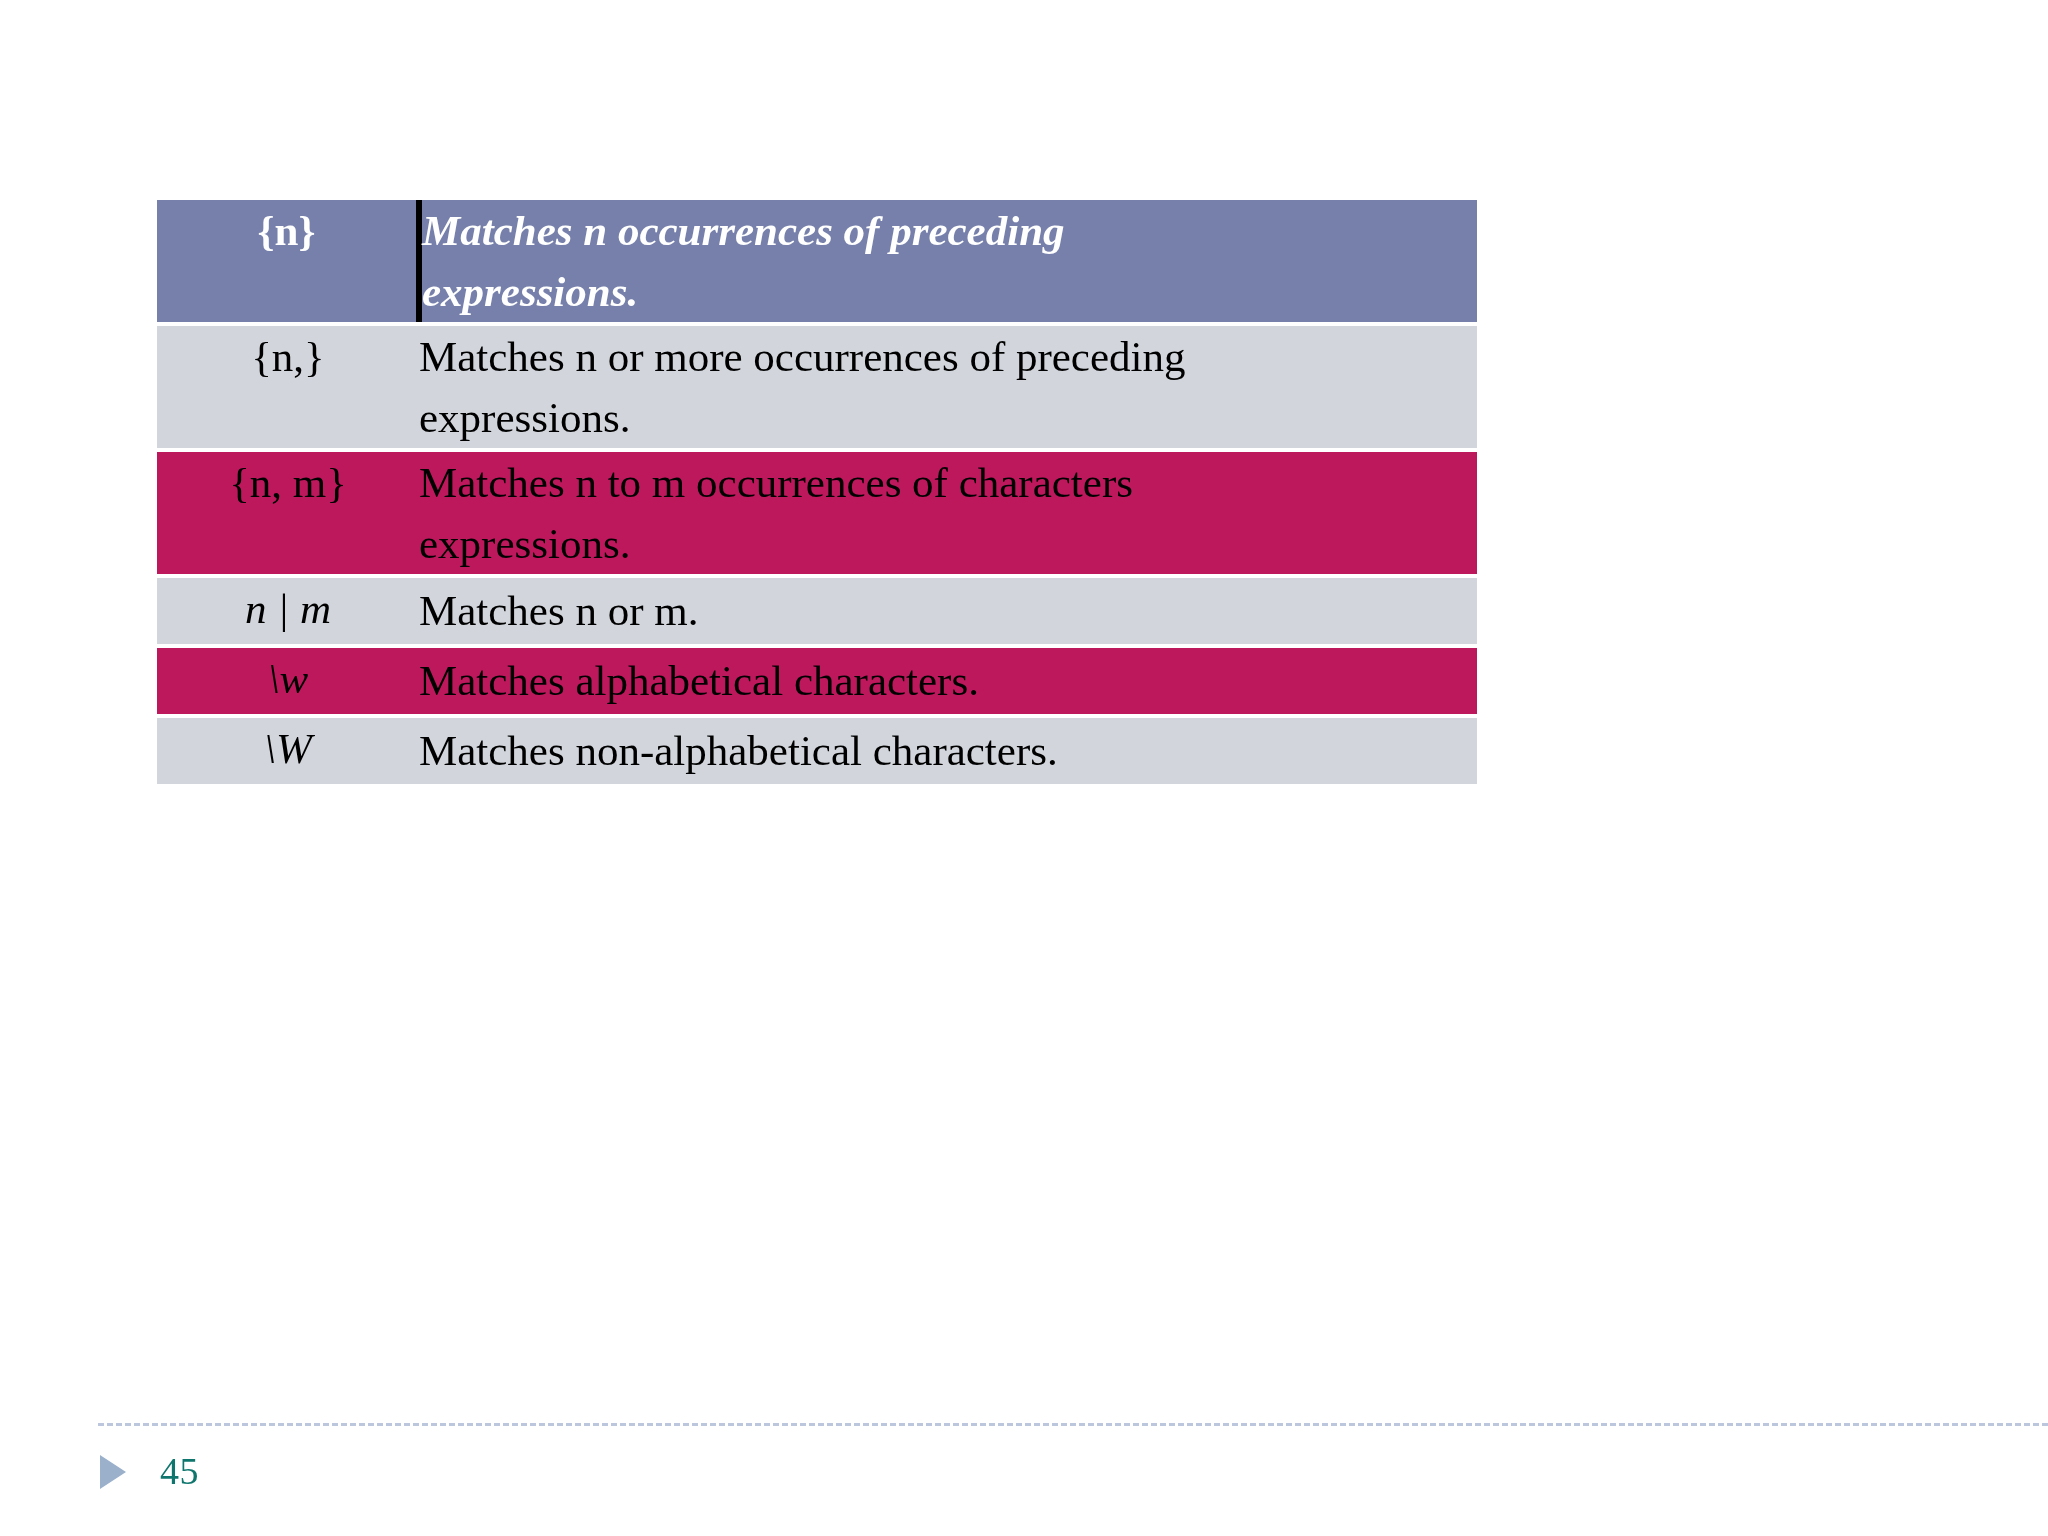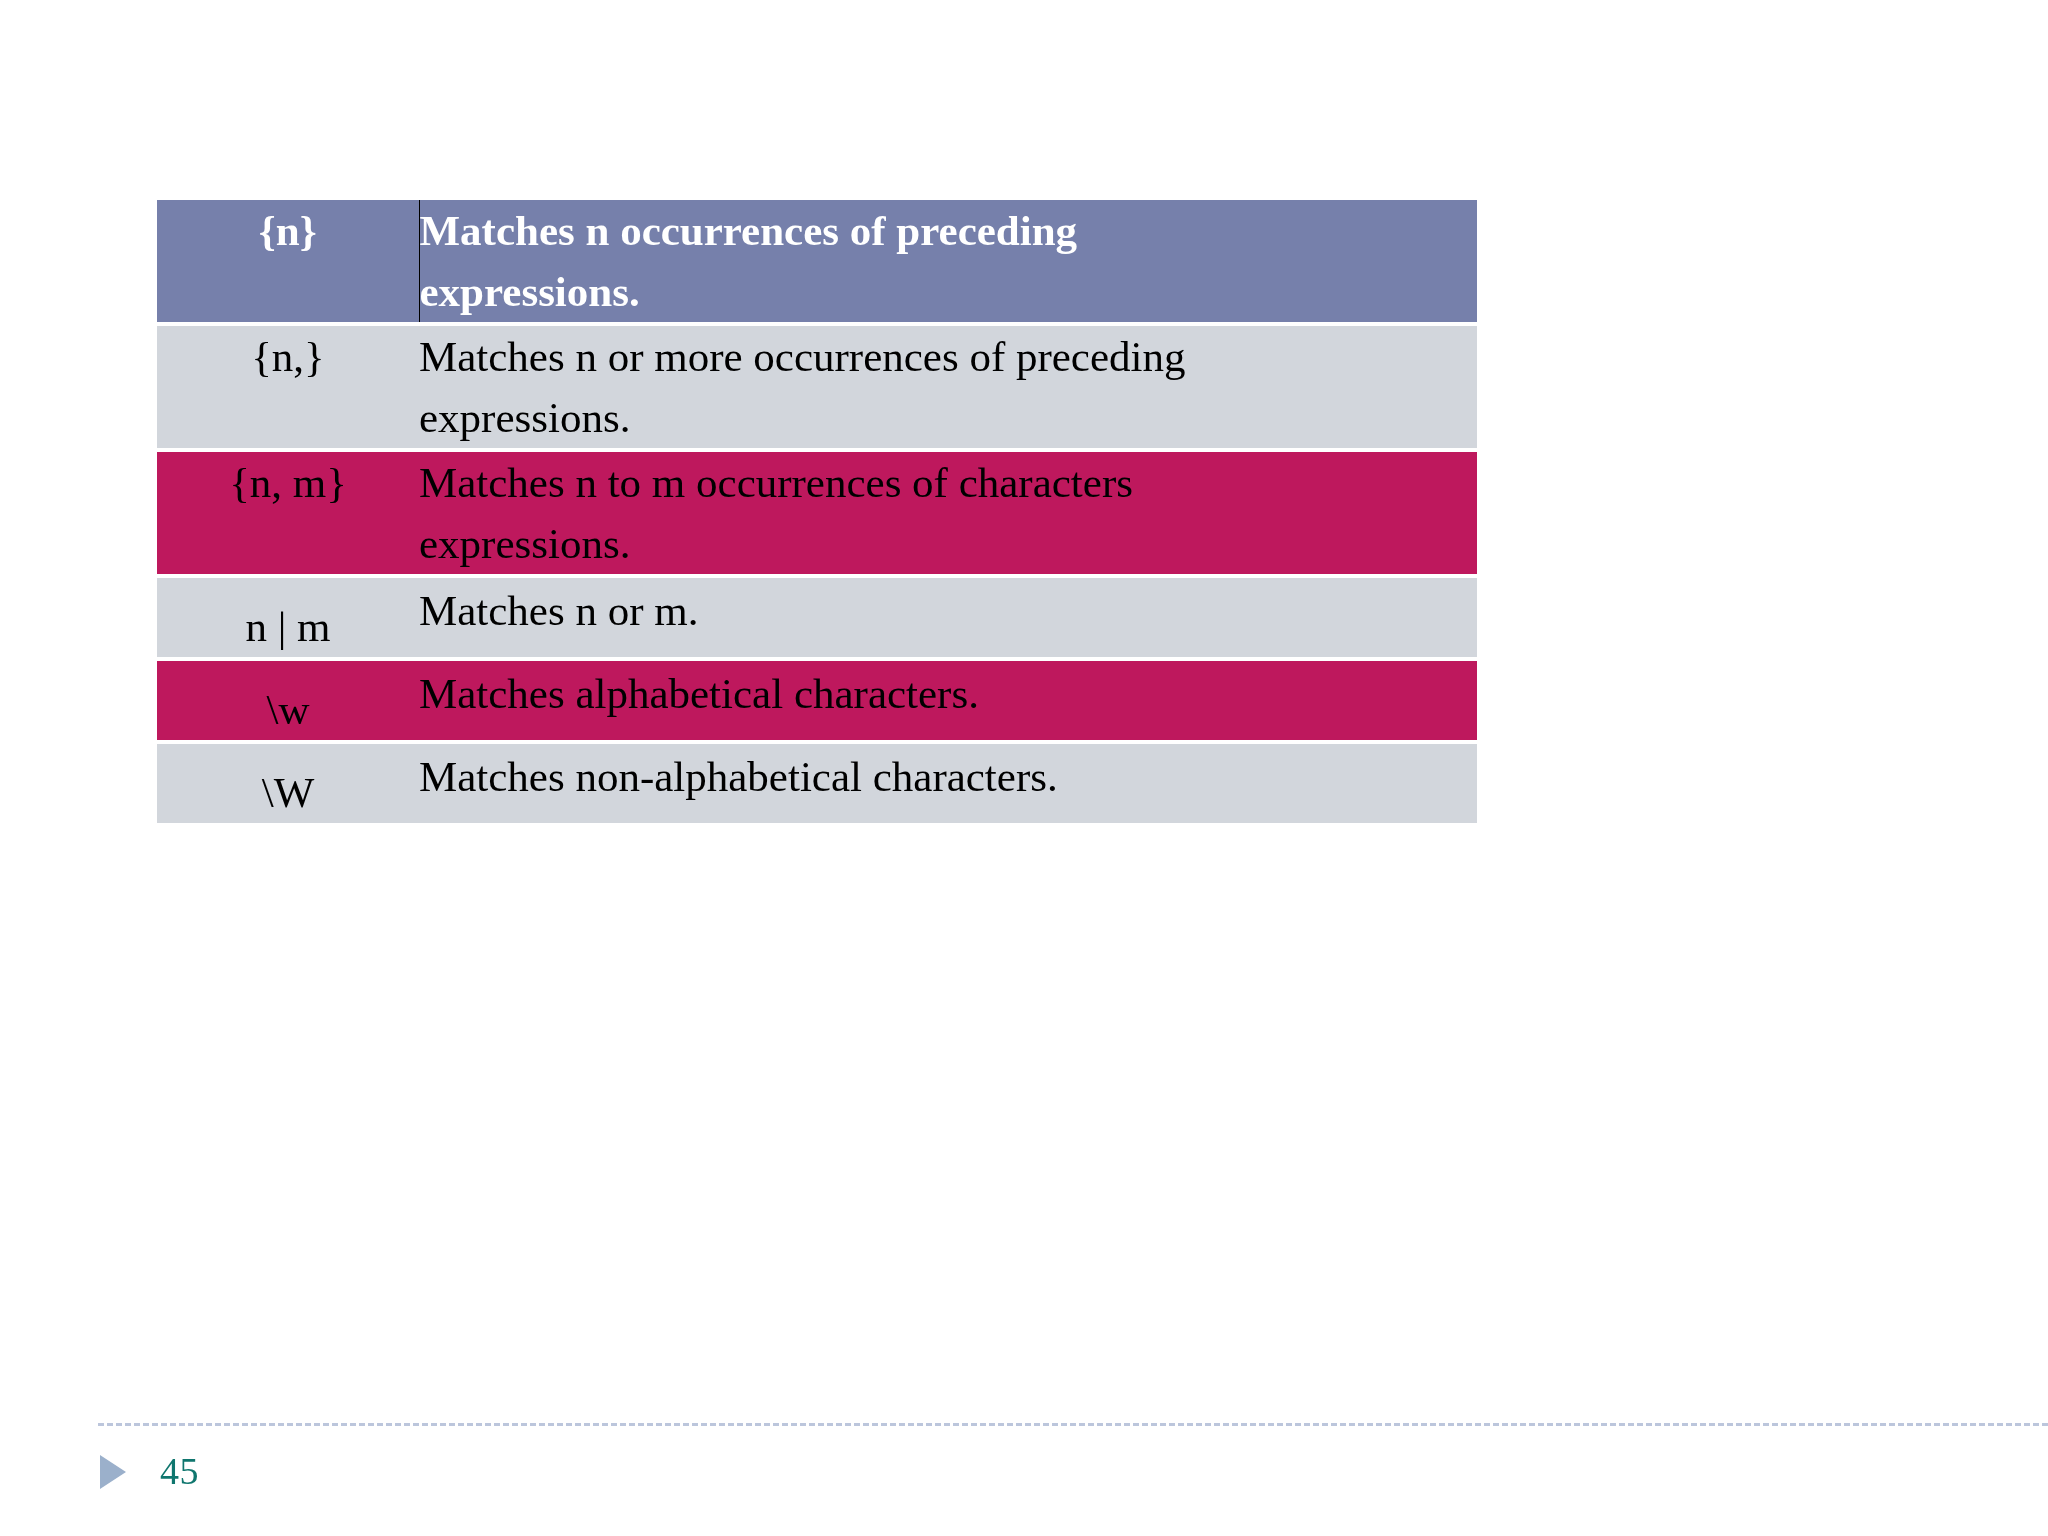--- a/index.html
+++ b/index.html
@@ -66,34 +66,35 @@
   
   tr.row-header td {
     background: #7680ab;
   }
   tr.row-header .cell-symbol,
   tr.row-header .cell-desc {
     color: #ffffff;
     font-weight: bold;
   }
   tr.row-header .cell-desc {
-    border-left: 1px solid #000000;
+    border-left: 6px solid #000000;
+    font-style: italic;
   }
 
   
   tr.band-dark td  { background: #d2d6dc; }
   tr.band-light td { background: #be185d; }
 
   
   tr.h-tall  .cell-symbol,
   tr.h-tall  .cell-desc  { height: 122px; }
   tr.h-short .cell-symbol,
   tr.h-short .cell-desc  { height: 66px; }
 
-  tr.h-short .cell-symbol { padding-top: 18px; }
+  tr.h-short .cell-symbol { padding-top: 0; font-style: italic; }
   tr.h-short .cell-desc   { padding-top: 2px; }
 
   .desc-line { display: block; white-space: nowrap; }
 
   
   tr.gap-row td {
     height: 4px;
     background: #ffffff;
     padding: 0;
     border: none;

